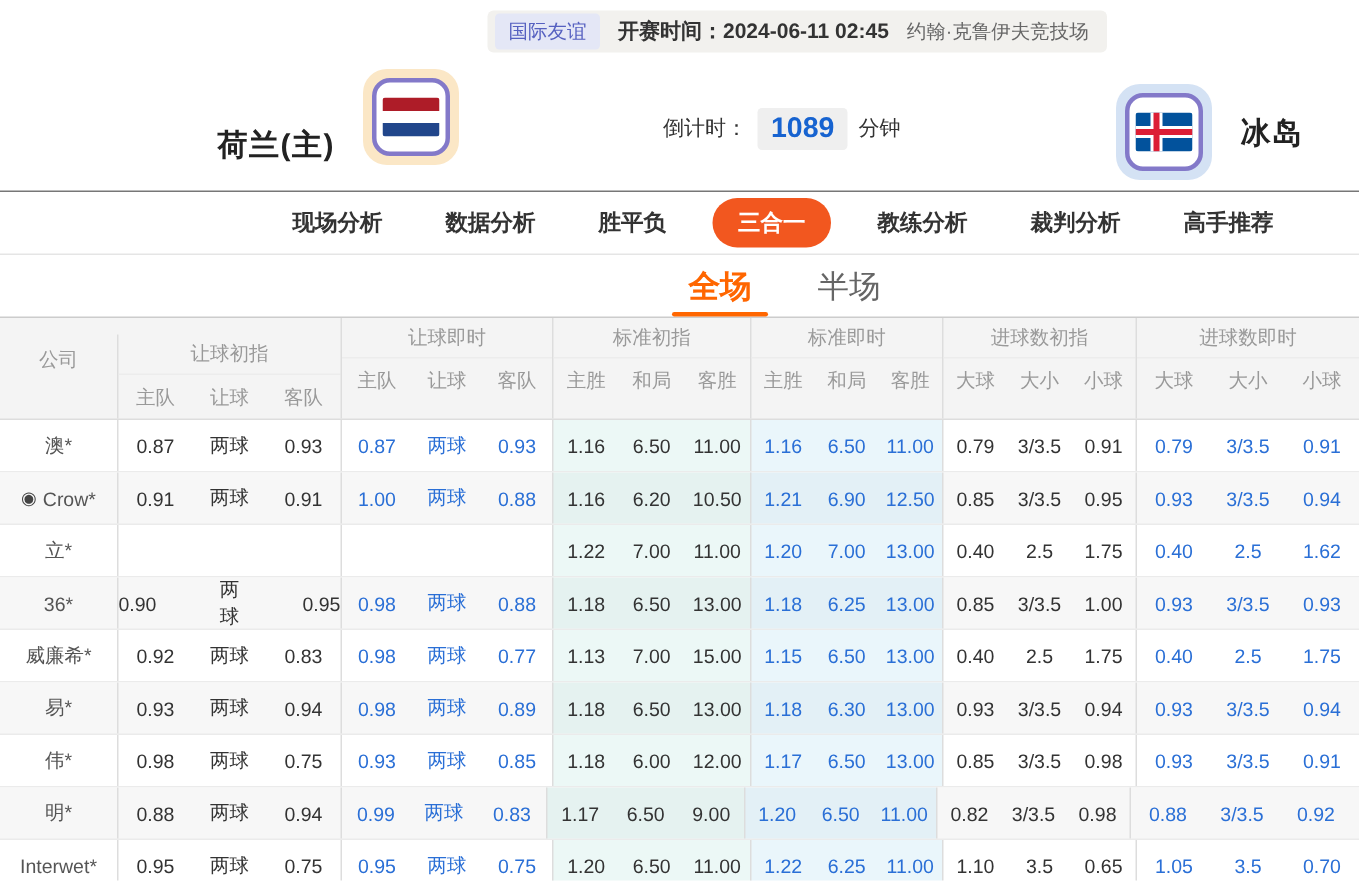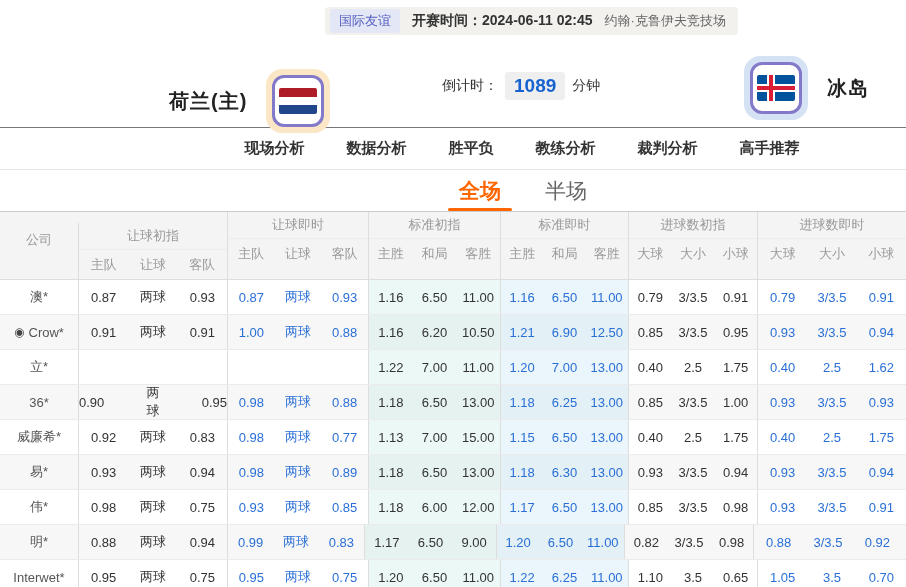--- a/index.html
+++ b/index.html
@@ -10,21 +10,21 @@
   .top-strip { position: absolute; left: 325px; top: 7px; height: 28px;
     display: flex; align-items: center; gap: 12px;
     background: #f2f1ee; border-radius: 4px; padding: 0 12px 0 5px; }
   .league-badge { background: #e4e7f6; color: var(--badge-blue, #5560c0);
     font-size: 13px; padding: 3px 9px; border-radius: 3px; white-space: nowrap; }
   .kickoff { font-size: 14px; font-weight: bold; color: #333; white-space: nowrap; }
   .venue { font-size: 13px; color: #666; white-space: nowrap; }
 
   
   .match-header { position: relative; height: 127px; padding-top: 45px; }
-  .team-home { position: absolute; left: 145px; top: 69px; display: flex; align-items: center; gap: 19px; margin-left: 24px; }
+  .team-home { position: absolute; left: 145px; top: 46px; display: flex; align-items: flex-end; gap: 19px; }
   .team-away { position: absolute; left: 744px; top: 56px; display: flex; align-items: center; gap: 19px; }
   .team-name { font-size: 20px; font-weight: bold; color: #222; letter-spacing: 1px; }
   .flag-wrap { width: 64px; height: 64px; border-radius: 16px; display: flex;
     align-items: center; justify-content: center; }
   .flag-wrap.home { background: #fbe7c6; }
   .flag-wrap.away { background: #d4e2f4; }
   .flag-inner { width: 52px; height: 52px; background: #fff; border: 3px solid #8379c9;
     border-radius: 12px; display: flex; align-items: center; justify-content: center; }
   .flag-nl { width: 38px; height: 26px; border-radius: 2px; overflow: hidden; }
   .flag-nl div { height: 33.34%; }
@@ -122,20 +122,21 @@
       </span>
     </span>
     <span class="team-name">冰岛</span>
   </div>
 </div>
 
 <div class="nav-bar">
     <div class="nav-tab">现场分析</div>
     <div class="nav-tab">数据分析</div>
     <div class="nav-tab">胜平负</div>
+    <div class="nav-tab active">三合一</div>
     <div class="nav-tab">教练分析</div>
     <div class="nav-tab">裁判分析</div>
     <div class="nav-tab">高手推荐</div>
   </div>
 
 <div class="subtab-bar">
     <div class="subtab active">全场</div>
     <div class="subtab">半场</div>
   </div>
 

